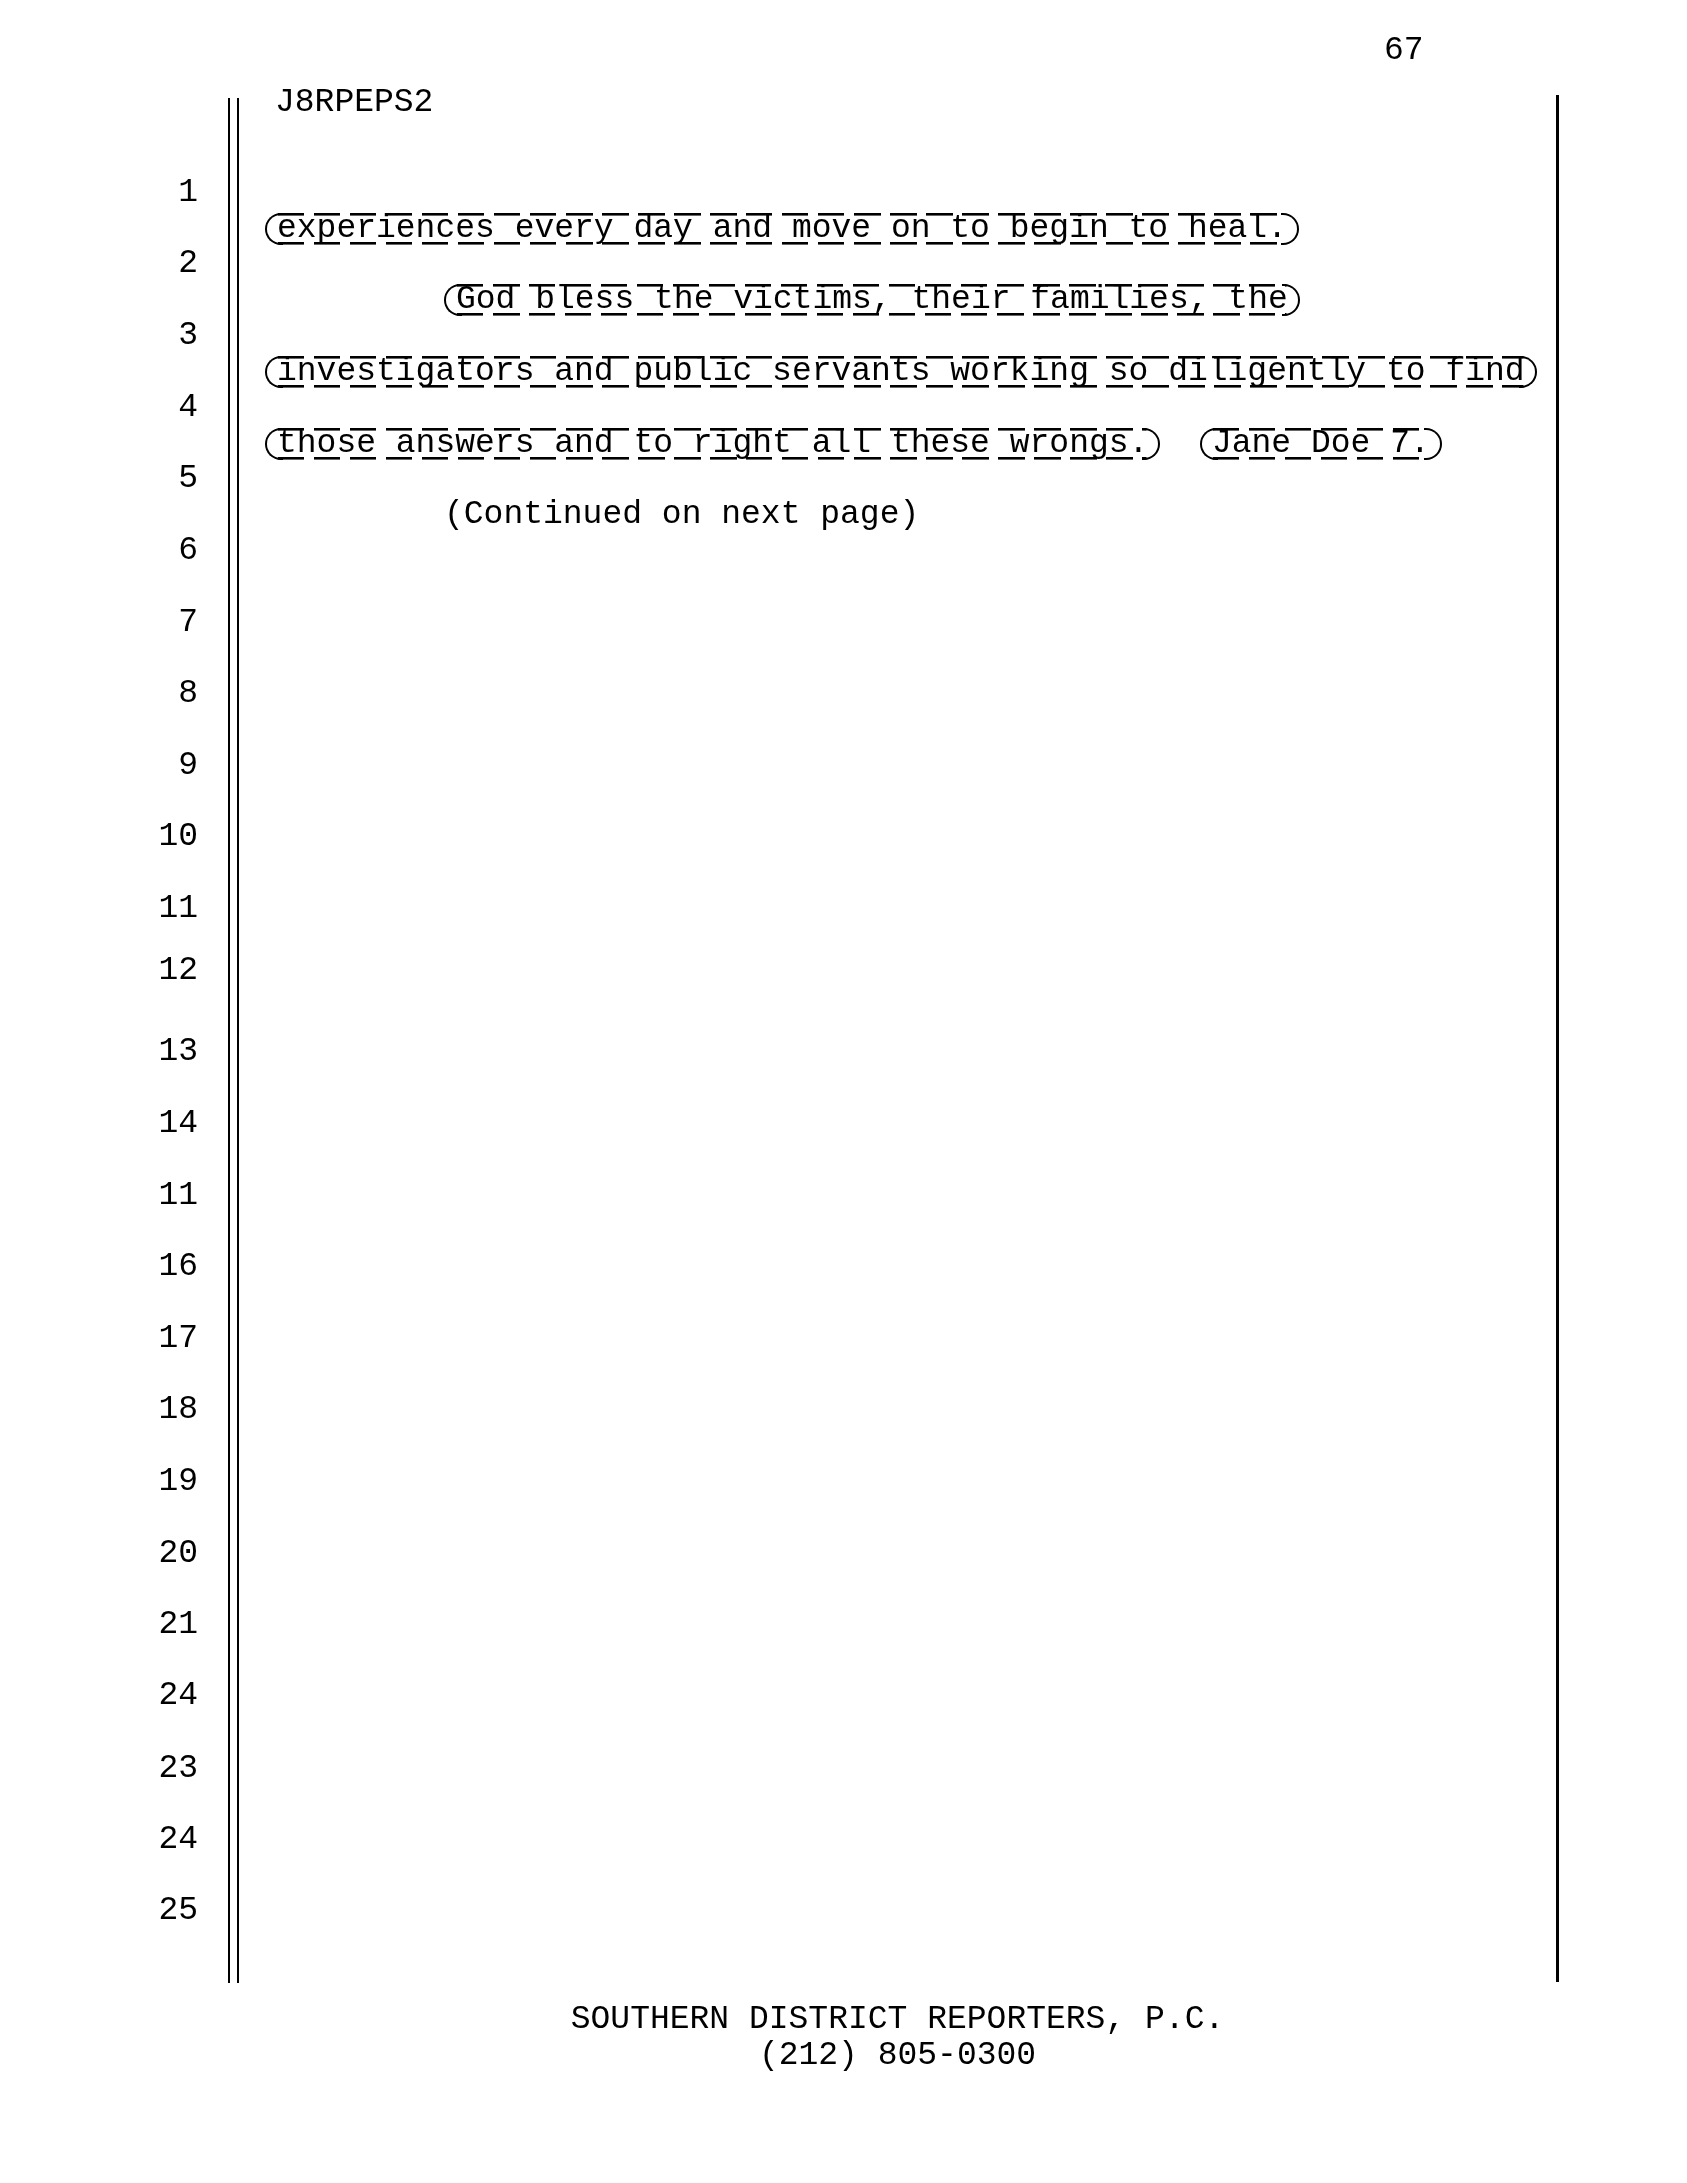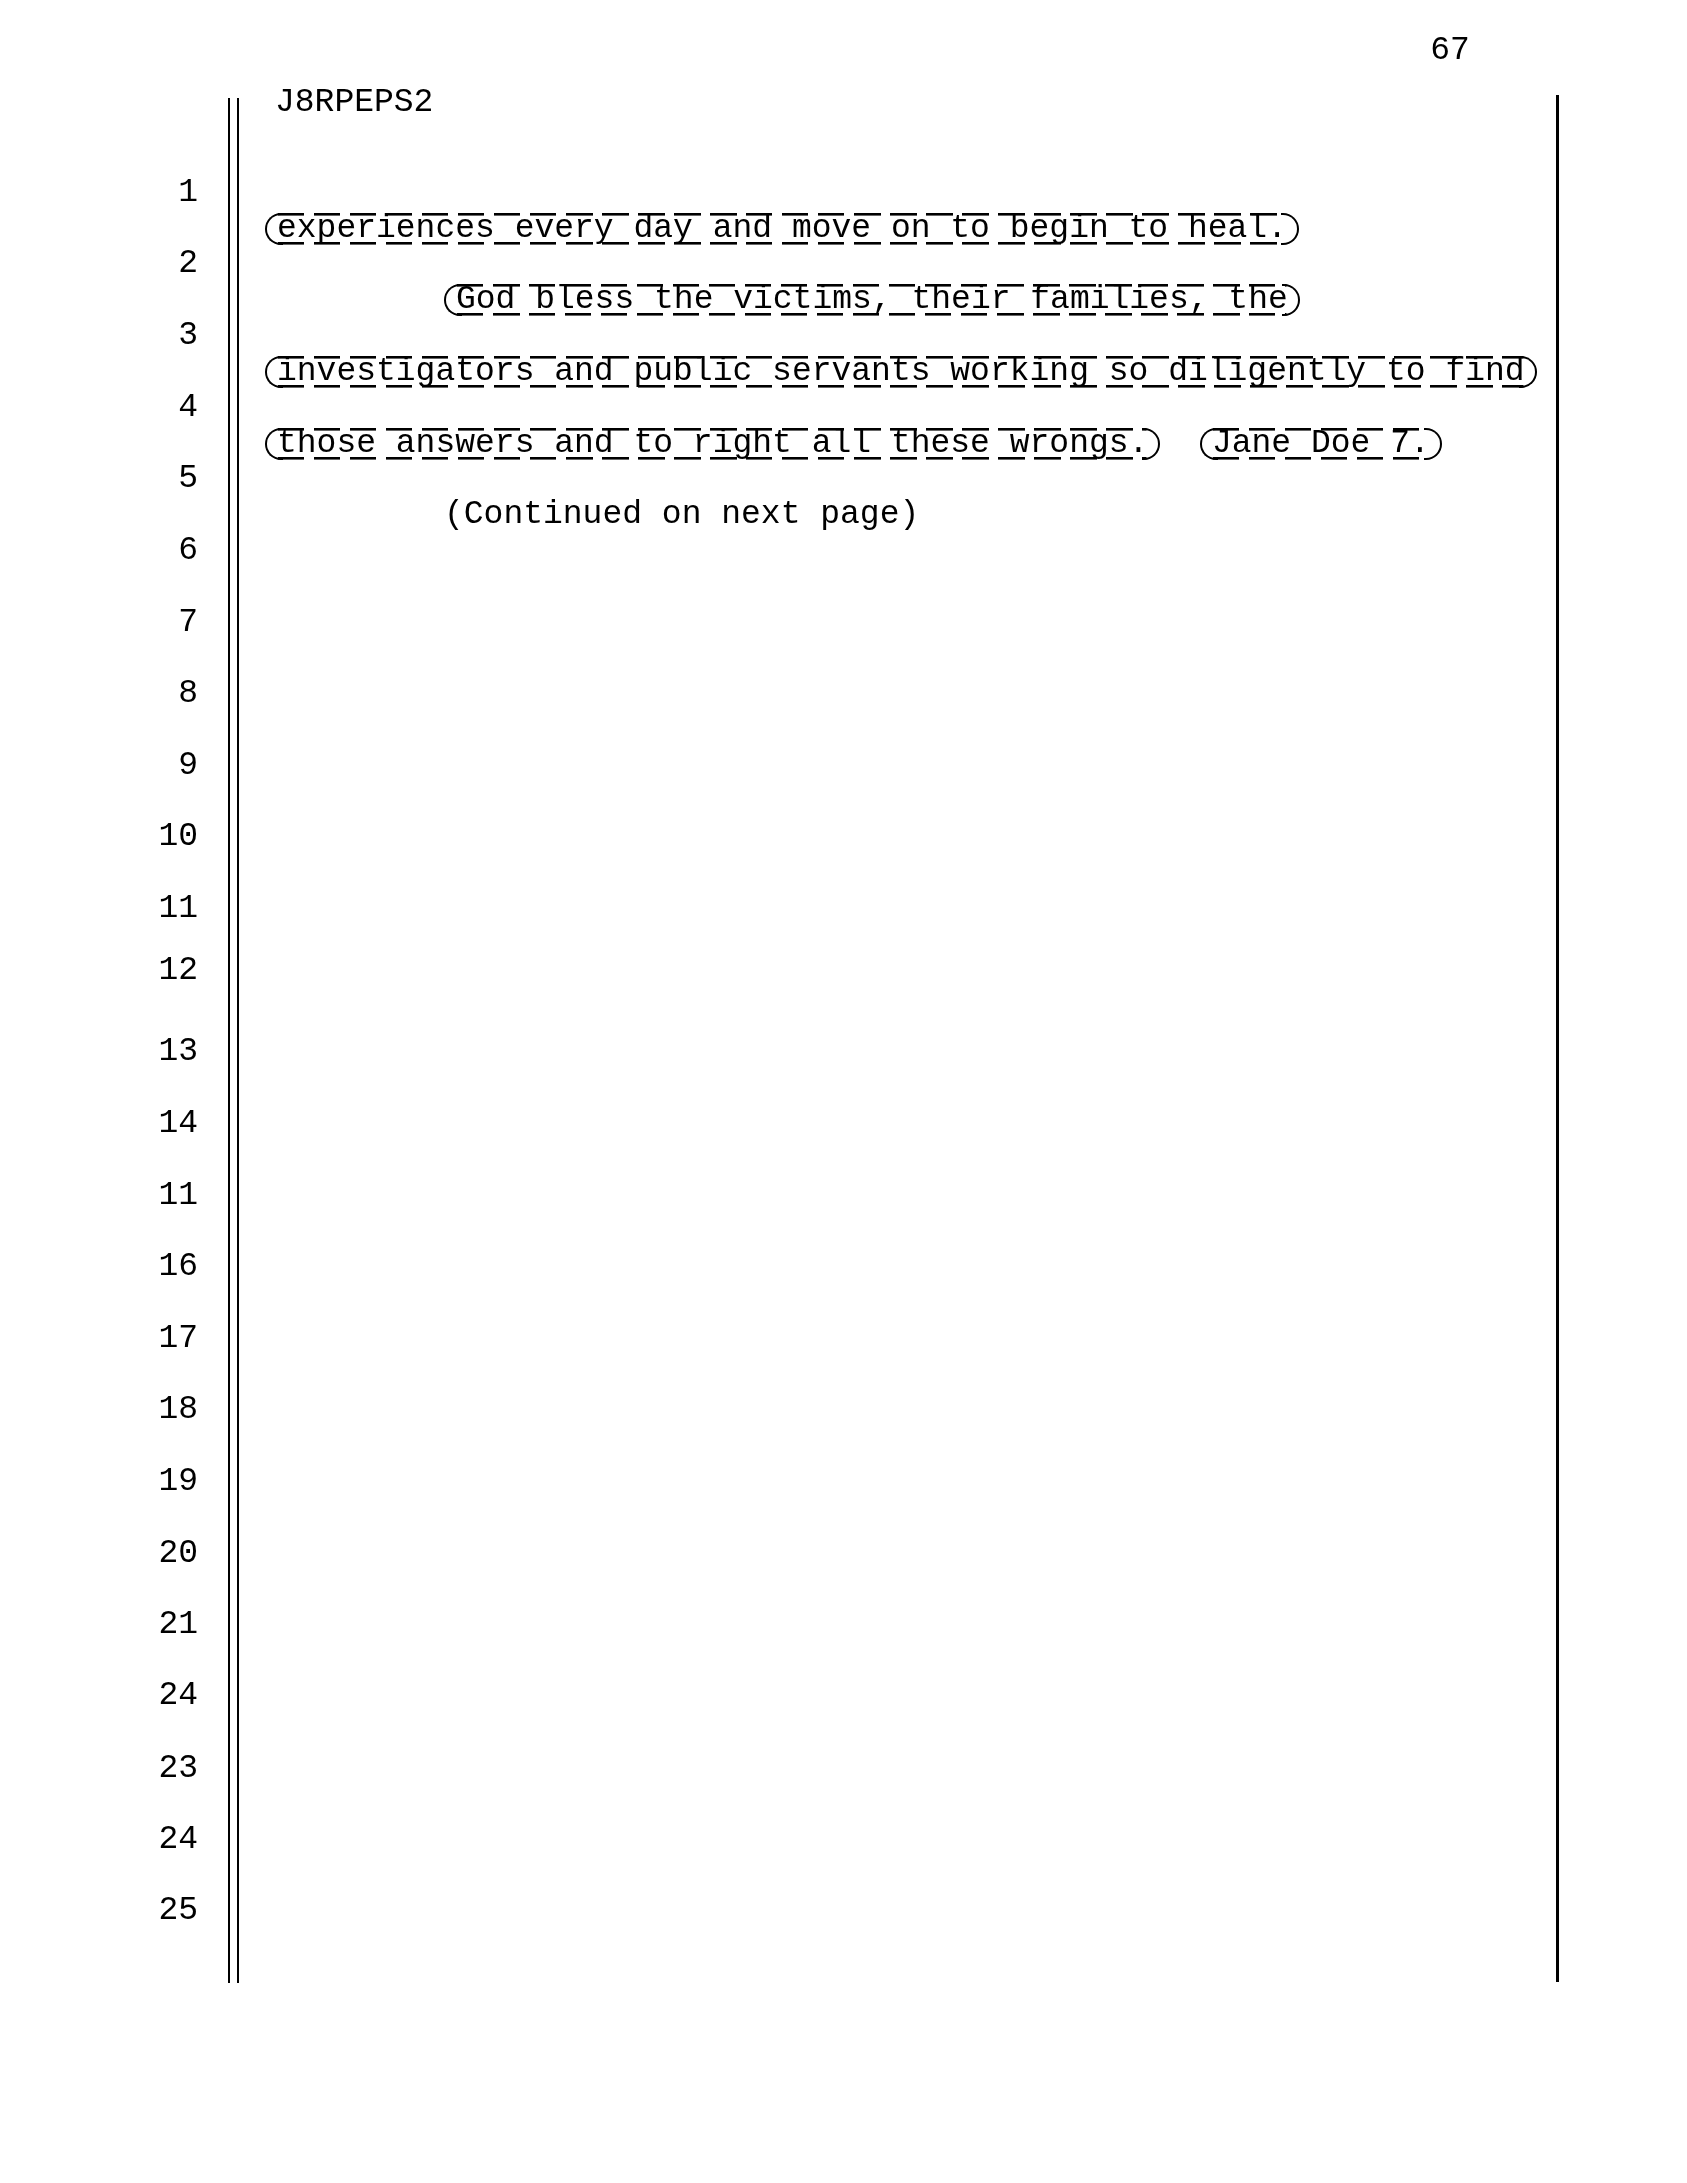--- a/index.html
+++ b/index.html
@@ -11,21 +11,21 @@
     background: #ffffff;
     color: #000000;
     font-family: "Liberation Mono", "DejaVu Sans Mono", monospace;
     overflow: hidden;
   }
   .pageno {
     position: absolute;
     top: 33px;
     left: 1384px;
     width: 132px;
-    text-align: center;
+    text-align: left;
     font-size: 33px;
     line-height: 36px;
     letter-spacing: 0;
   }
   .header-code {
     position: absolute;
     top: 85px;
     left: 275px;
     font-size: 33px;
     line-height: 36px;
@@ -141,14 +141,18 @@
       <div class="lineno" style="top: 1824px;">24</div>
       <div class="lineno" style="top: 1895px;">25</div>
     </div>
   <div id="body-lines">
       <div class="tline" style="top: 177px; padding-left: 0px;"><span class="seg-box">experiences every day and move on to begin to heal.</span></div>
       <div class="tline" style="top: 248px; padding-left: 179px;"><span class="seg-box">God bless the victims, their families, the</span></div>
       <div class="tline" style="top: 320px; padding-left: 0px; text-align: center;"><span class="seg-box">investigators and public servants working so diligently to find</span></div>
       <div class="tline" style="top: 392px; padding-left: 0px;"><span class="seg-box">those answers and to right all these wrongs.</span><span class="seg-plain">  </span><span class="seg-box">Jane Doe 7.</span></div>
       <div class="tline" style="top: 463px; padding-left: 179px;"><span class="seg-plain">(Continued on next page)</span></div>
     </div>
+  <div class="footer">
+    <div>SOUTHERN DISTRICT REPORTERS, P.C.</div>
+    <div>(212) 805-0300</div>
+  </div>
 </div>
 
 
 </body></html>

